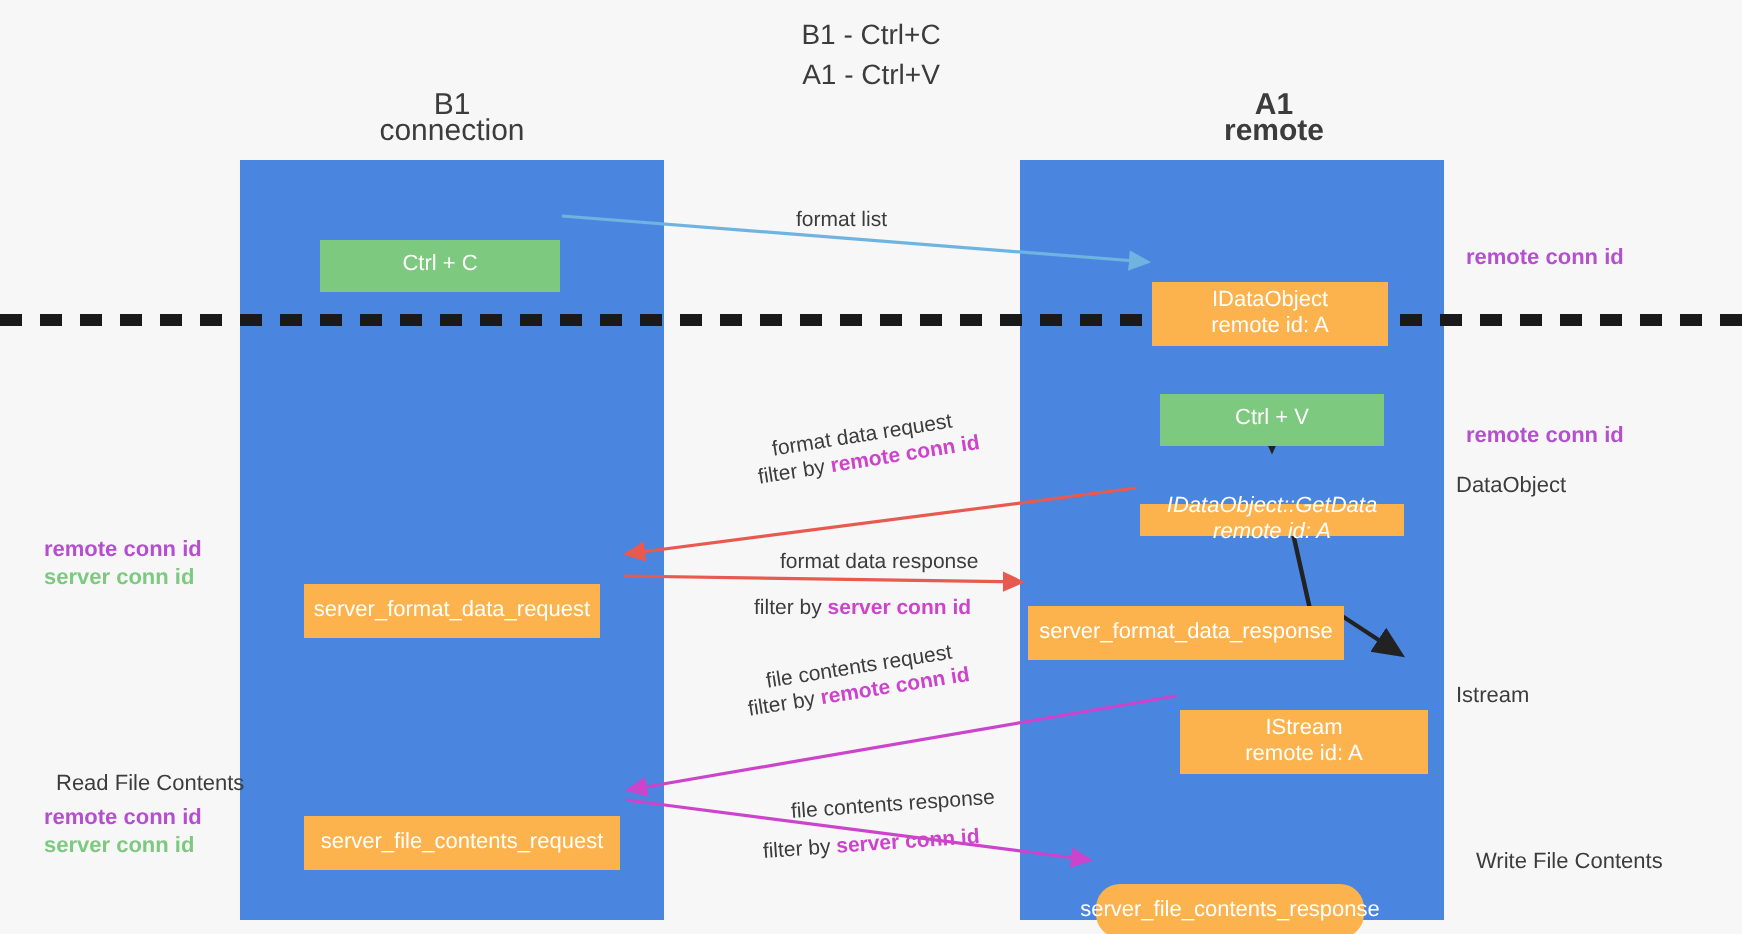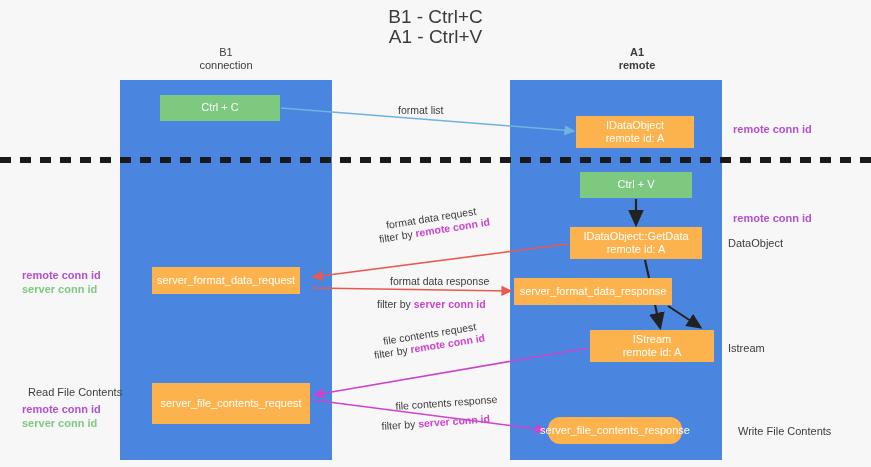--- a/index.html
+++ b/index.html
@@ -11,47 +11,47 @@
     position:relative;
   }
   #stage{position:absolute;left:0;top:0;width:871px;height:467px;}
 
   .lane{position:absolute;background:#4a86e0;}
   #lane-b1{left:120px;top:80px;width:212px;height:380px;}
   #lane-a1{left:510px;top:80px;width:212px;height:380px;}
 
   .lane-head{
     position:absolute;text-align:center;
-    font-size:11px;color:#3c3c3c;line-height:13px;
+    font-size:15px;color:#3c3c3c;line-height:13px;
   }
   #head-b1{left:150px;top:46px;width:152px;}
   #head-a1{left:561px;top:46px;width:152px;font-weight:bold;}
 
   #title{
     position:absolute;left:0;top:7px;width:871px;
-    text-align:center;font-size:19px;color:#3c3c3c;line-height:20px;
+    text-align:center;font-size:14px;color:#3c3c3c;line-height:20px;
   }
 
   .node{
     position:absolute;display:flex;flex-direction:column;
     align-items:center;justify-content:center;
     color:#ffffff;font-size:11px;line-height:13.5px;
-    text-align:center;box-sizing:border-box;
+    text-align:center;box-sizing:border-box;margin-top:25px;
   }
   .node.green{background:#7dc97f;}
   .node.orange{background:#fcb34d;}
 
   #n-ctrlc{left:160px;top:95px;width:120px;height:26px;}
   #n-idataobject{left:576px;top:116px;width:118px;height:32px;}
   #n-ctrlv{left:580px;top:172px;width:112px;height:26px;}
-  #n-getdata{left:570px;top:227px;width:132px;height:32px;}
+  #n-getdata{left:570px;top:227px;width:132px;height:16px;font-style:italic;}
   #n-sfdreq{left:152px;top:267px;width:148px;height:27px;}
   #n-sfdresp{left:514px;top:278px;width:158px;height:27px;}
   #n-istream{left:590px;top:330px;width:124px;height:32px;}
-  #n-sfcreq{left:152px;top:383px;width:158px;height:41px;}
+  #n-sfcreq{left:152px;top:383px;width:158px;height:27px;}
   #n-sfcresp{left:548px;top:417px;width:134px;height:27px;border-radius:12px;}
 
   .side-note{
     position:absolute;font-size:11px;color:#3c3c3c;line-height:14px;
   }
   .sn-purple{color:#b44fd0;font-weight:bold;}
   .sn-green{color:#7dc97f;font-weight:bold;}
 
   #note-remote-1{left:733px;top:122px;}
   #note-remote-2{left:733px;top:211px;}

